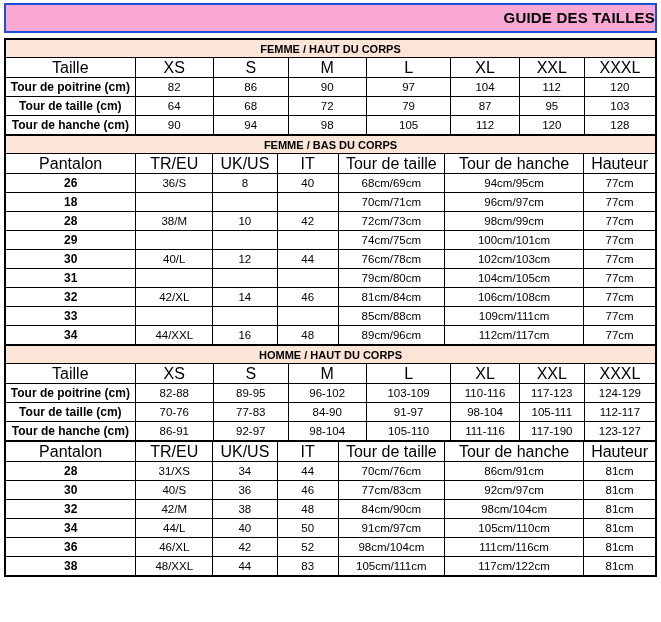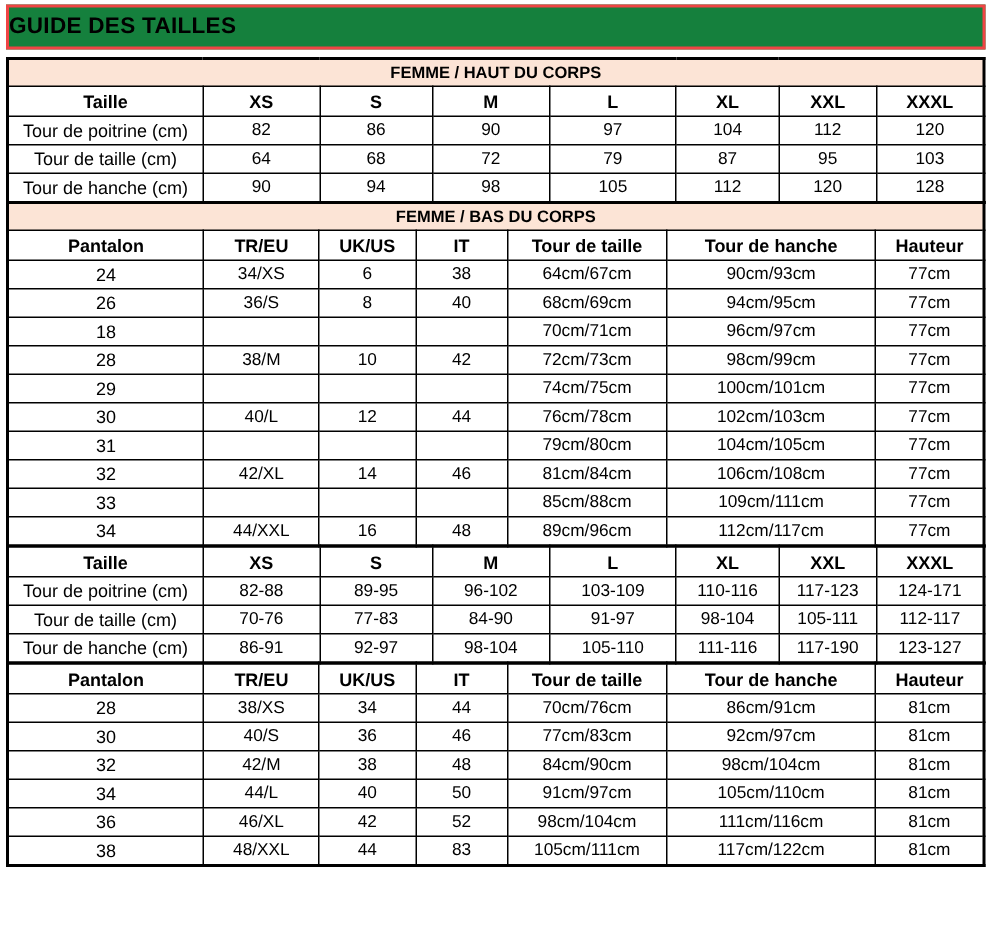--- a/index.html
+++ b/index.html
@@ -7,23 +7,23 @@
     padding: 0;
     background: #ffffff;
     font-family: "Liberation Sans", sans-serif;
     color: #000000;
   }
   .sheet {
     width: 653px;
     padding: 3px 4px 3px 4px;
   }
   .title-cell {
-    border: 2px solid #ef4444;
-    background: #15803d;
-    text-align: left;
+    border: 2px solid #1d4ed8;
+    background: #f9a8d4;
+    text-align: right;
     font-weight: bold;
     font-size: 15px;
     letter-spacing: 0.2px;
     height: 26px;
     line-height: 26px;
   }
   .gap { height: 5px; }
   table.sec {
     width: 100%;
     border-collapse: collapse;
@@ -41,26 +41,26 @@
     overflow: hidden;
     white-space: nowrap;
   }
   table.sec tr.band td {
     background: #FCE4D6;
     font-weight: bold;
     font-size: 11px;
     height: 17px;
   }
   table.sec tr.head th {
+    font-weight: normal;
+    font-size: 16px;
+    height: 19px;
+  }
+  table.sec td.rowlabel {
     font-weight: bold;
-    font-size: 12px;
-    height: 19px;
-  }
-  table.sec td.rowlabel {
-    font-weight: normal;
     font-size: 12px;
   }
 </style>
 </head>
 <body>
 
 <div class="sheet">
   <div class="title-cell">GUIDE DES TAILLES</div>
   <div class="gap"></div>
   <table class="sec">
@@ -137,29 +137,20 @@
         <tr class="head">
           <th>Pantalon</th>
           <th>TR/EU</th>
           <th>UK/US</th>
           <th>IT</th>
           <th>Tour de taille</th>
           <th>Tour de hanche</th>
           <th>Hauteur</th>
         </tr>
         <tr>
-          <td class="rowlabel">24</td>
-          <td class="">34/XS</td>
-          <td class="">6</td>
-          <td class="">38</td>
-          <td class="">64cm/67cm</td>
-          <td class="">90cm/93cm</td>
-          <td class="">77cm</td>
-        </tr>
-        <tr>
           <td class="rowlabel">26</td>
           <td class="">36/S</td>
           <td class="">8</td>
           <td class="">40</td>
           <td class="">68cm/69cm</td>
           <td class="">94cm/95cm</td>
           <td class="">77cm</td>
         </tr>
         <tr>
           <td class="rowlabel">18</td>
@@ -240,39 +231,42 @@
         <col style="width:20%">
         <col style="width:12%">
         <col style="width:11.5%">
         <col style="width:12%">
         <col style="width:13%">
         <col style="width:10.5%">
         <col style="width:10%">
         <col style="width:11%">
       </colgroup>
       <tbody>
+        <tr class="band">
+          <td colspan="8">HOMME / HAUT DU CORPS</td>
+        </tr>
         <tr class="head">
           <th>Taille</th>
           <th>XS</th>
           <th>S</th>
           <th>M</th>
           <th>L</th>
           <th>XL</th>
           <th>XXL</th>
           <th>XXXL</th>
         </tr>
         <tr>
           <td class="rowlabel">Tour de poitrine (cm)</td>
           <td class="">82-88</td>
           <td class="">89-95</td>
           <td class="">96-102</td>
           <td class="">103-109</td>
           <td class="">110-116</td>
           <td class="">117-123</td>
-          <td class="">124-171</td>
+          <td class="">124-129</td>
         </tr>
         <tr>
           <td class="rowlabel">Tour de taille (cm)</td>
           <td class="">70-76</td>
           <td class="">77-83</td>
           <td class="">84-90</td>
           <td class="">91-97</td>
           <td class="">98-104</td>
           <td class="">105-111</td>
           <td class="">112-117</td>
@@ -304,21 +298,21 @@
           <th>Pantalon</th>
           <th>TR/EU</th>
           <th>UK/US</th>
           <th>IT</th>
           <th>Tour de taille</th>
           <th>Tour de hanche</th>
           <th>Hauteur</th>
         </tr>
         <tr>
           <td class="rowlabel">28</td>
-          <td class="">38/XS</td>
+          <td class="">31/XS</td>
           <td class="">34</td>
           <td class="">44</td>
           <td class="">70cm/76cm</td>
           <td class="">86cm/91cm</td>
           <td class="">81cm</td>
         </tr>
         <tr>
           <td class="rowlabel">30</td>
           <td class="">40/S</td>
           <td class="">36</td>

